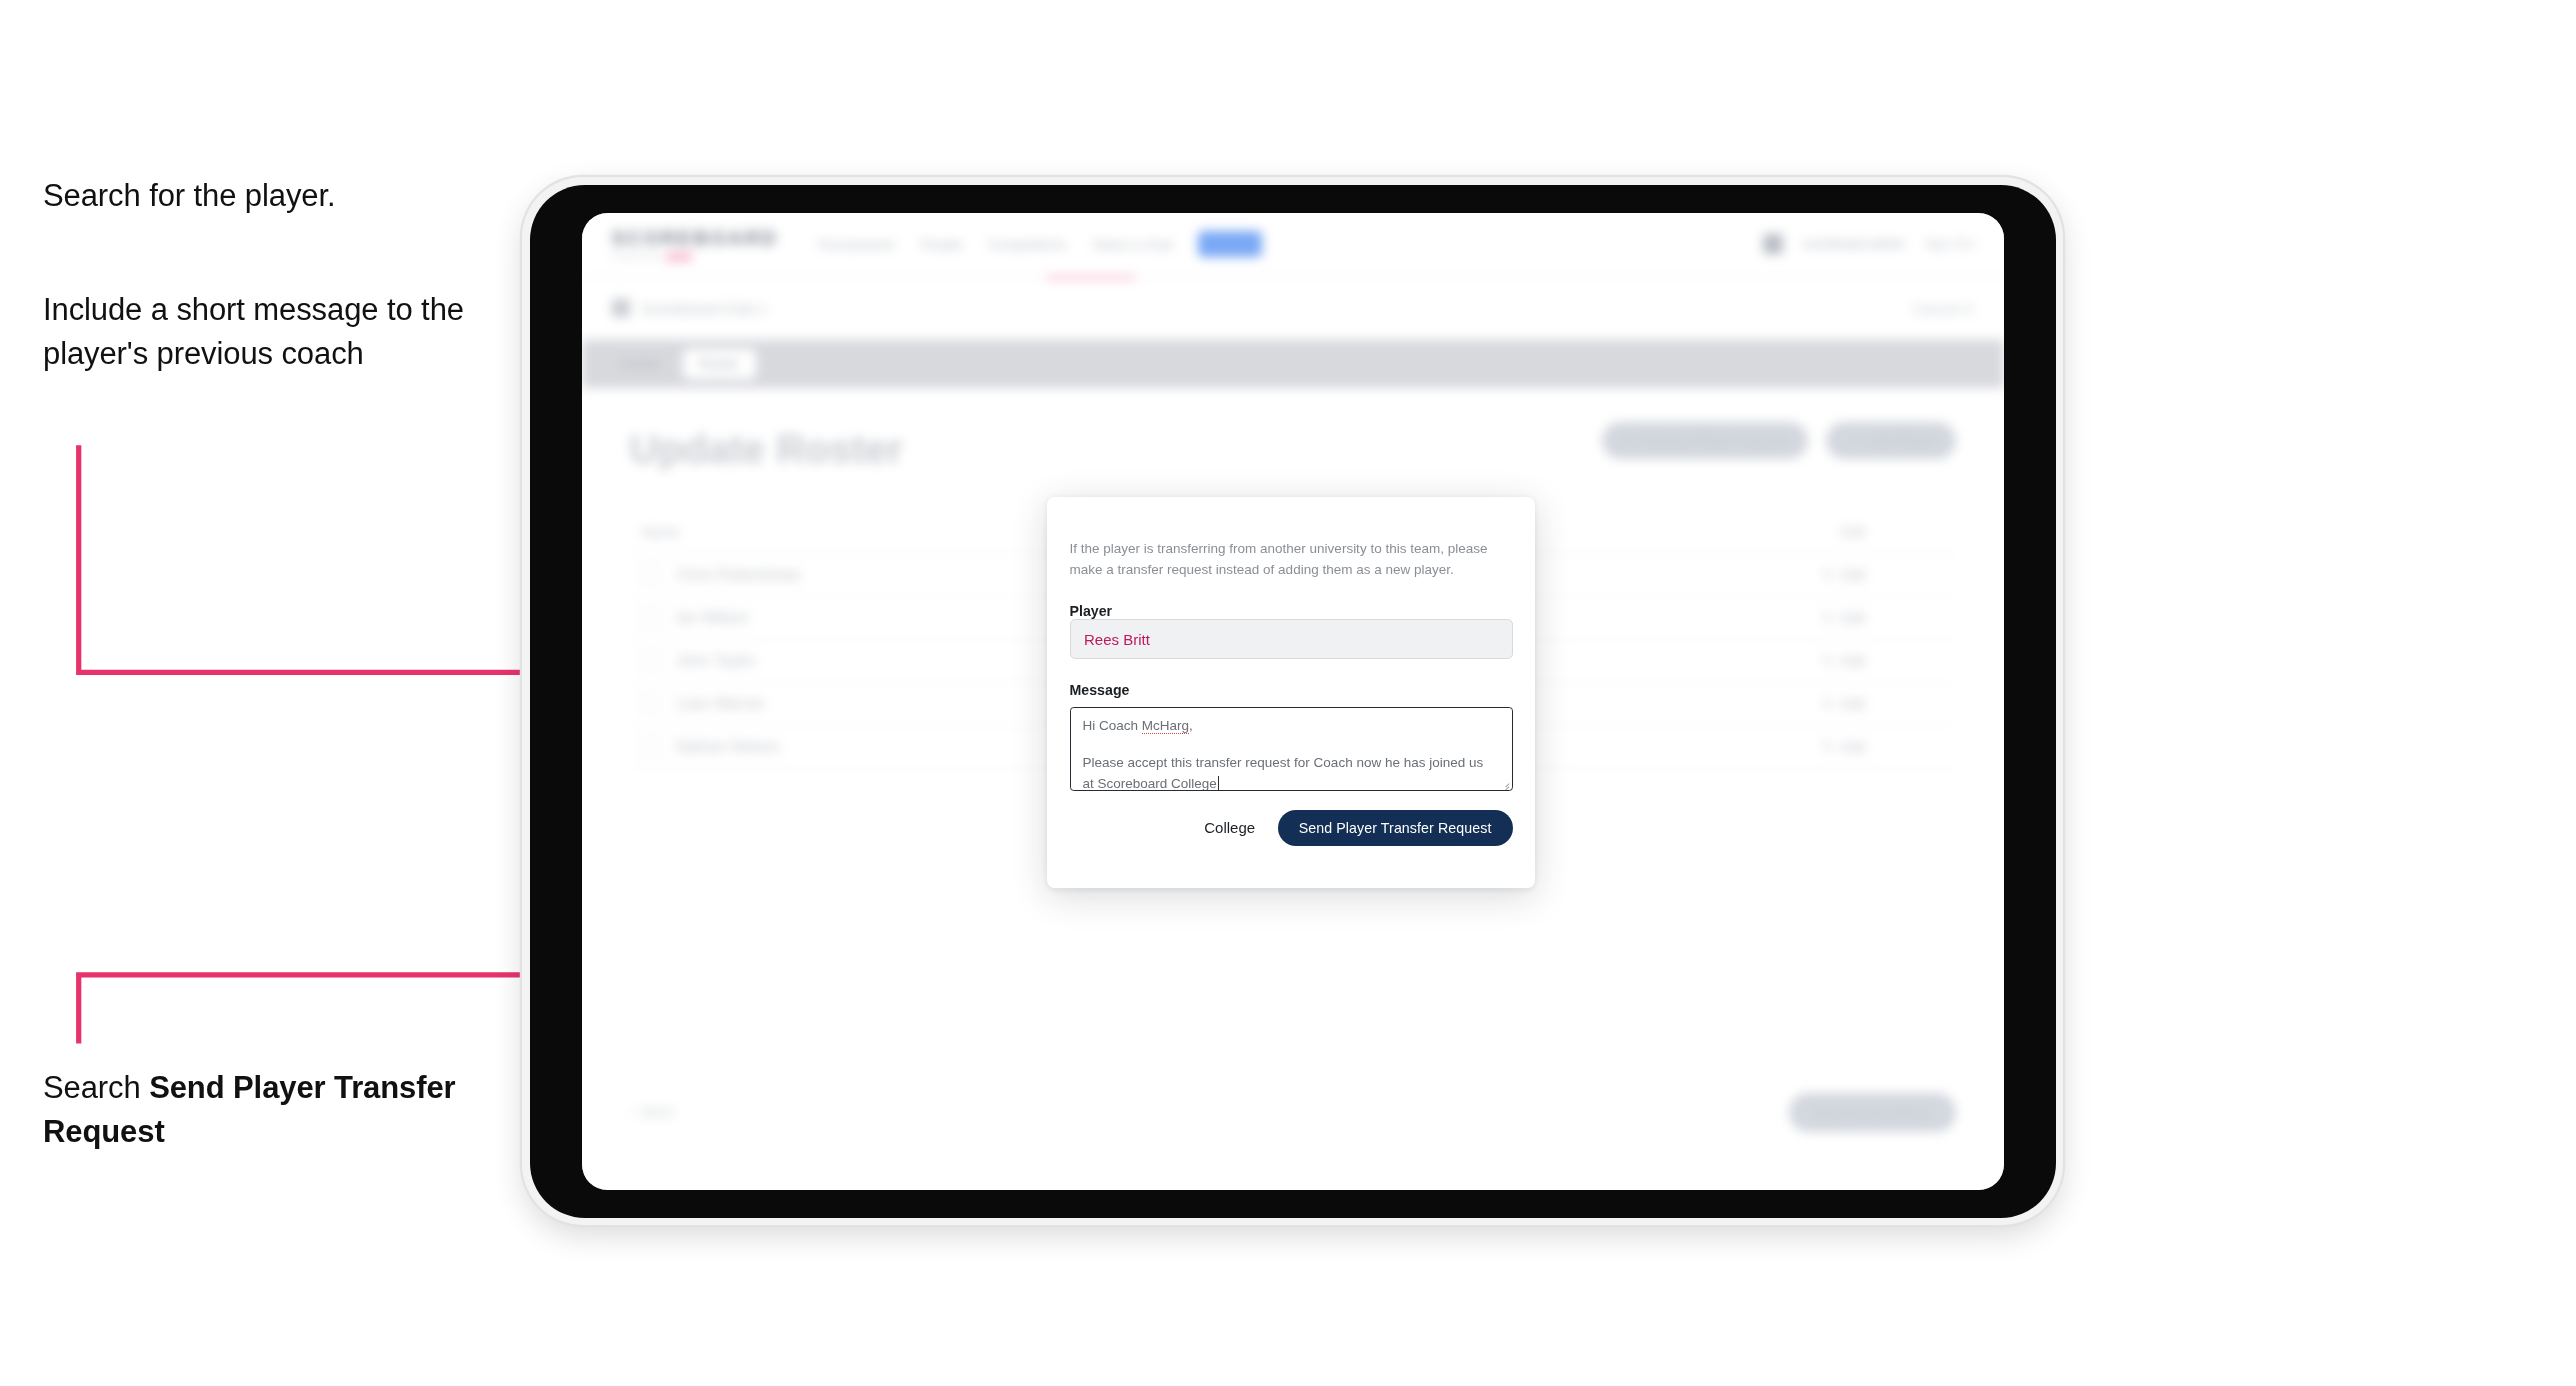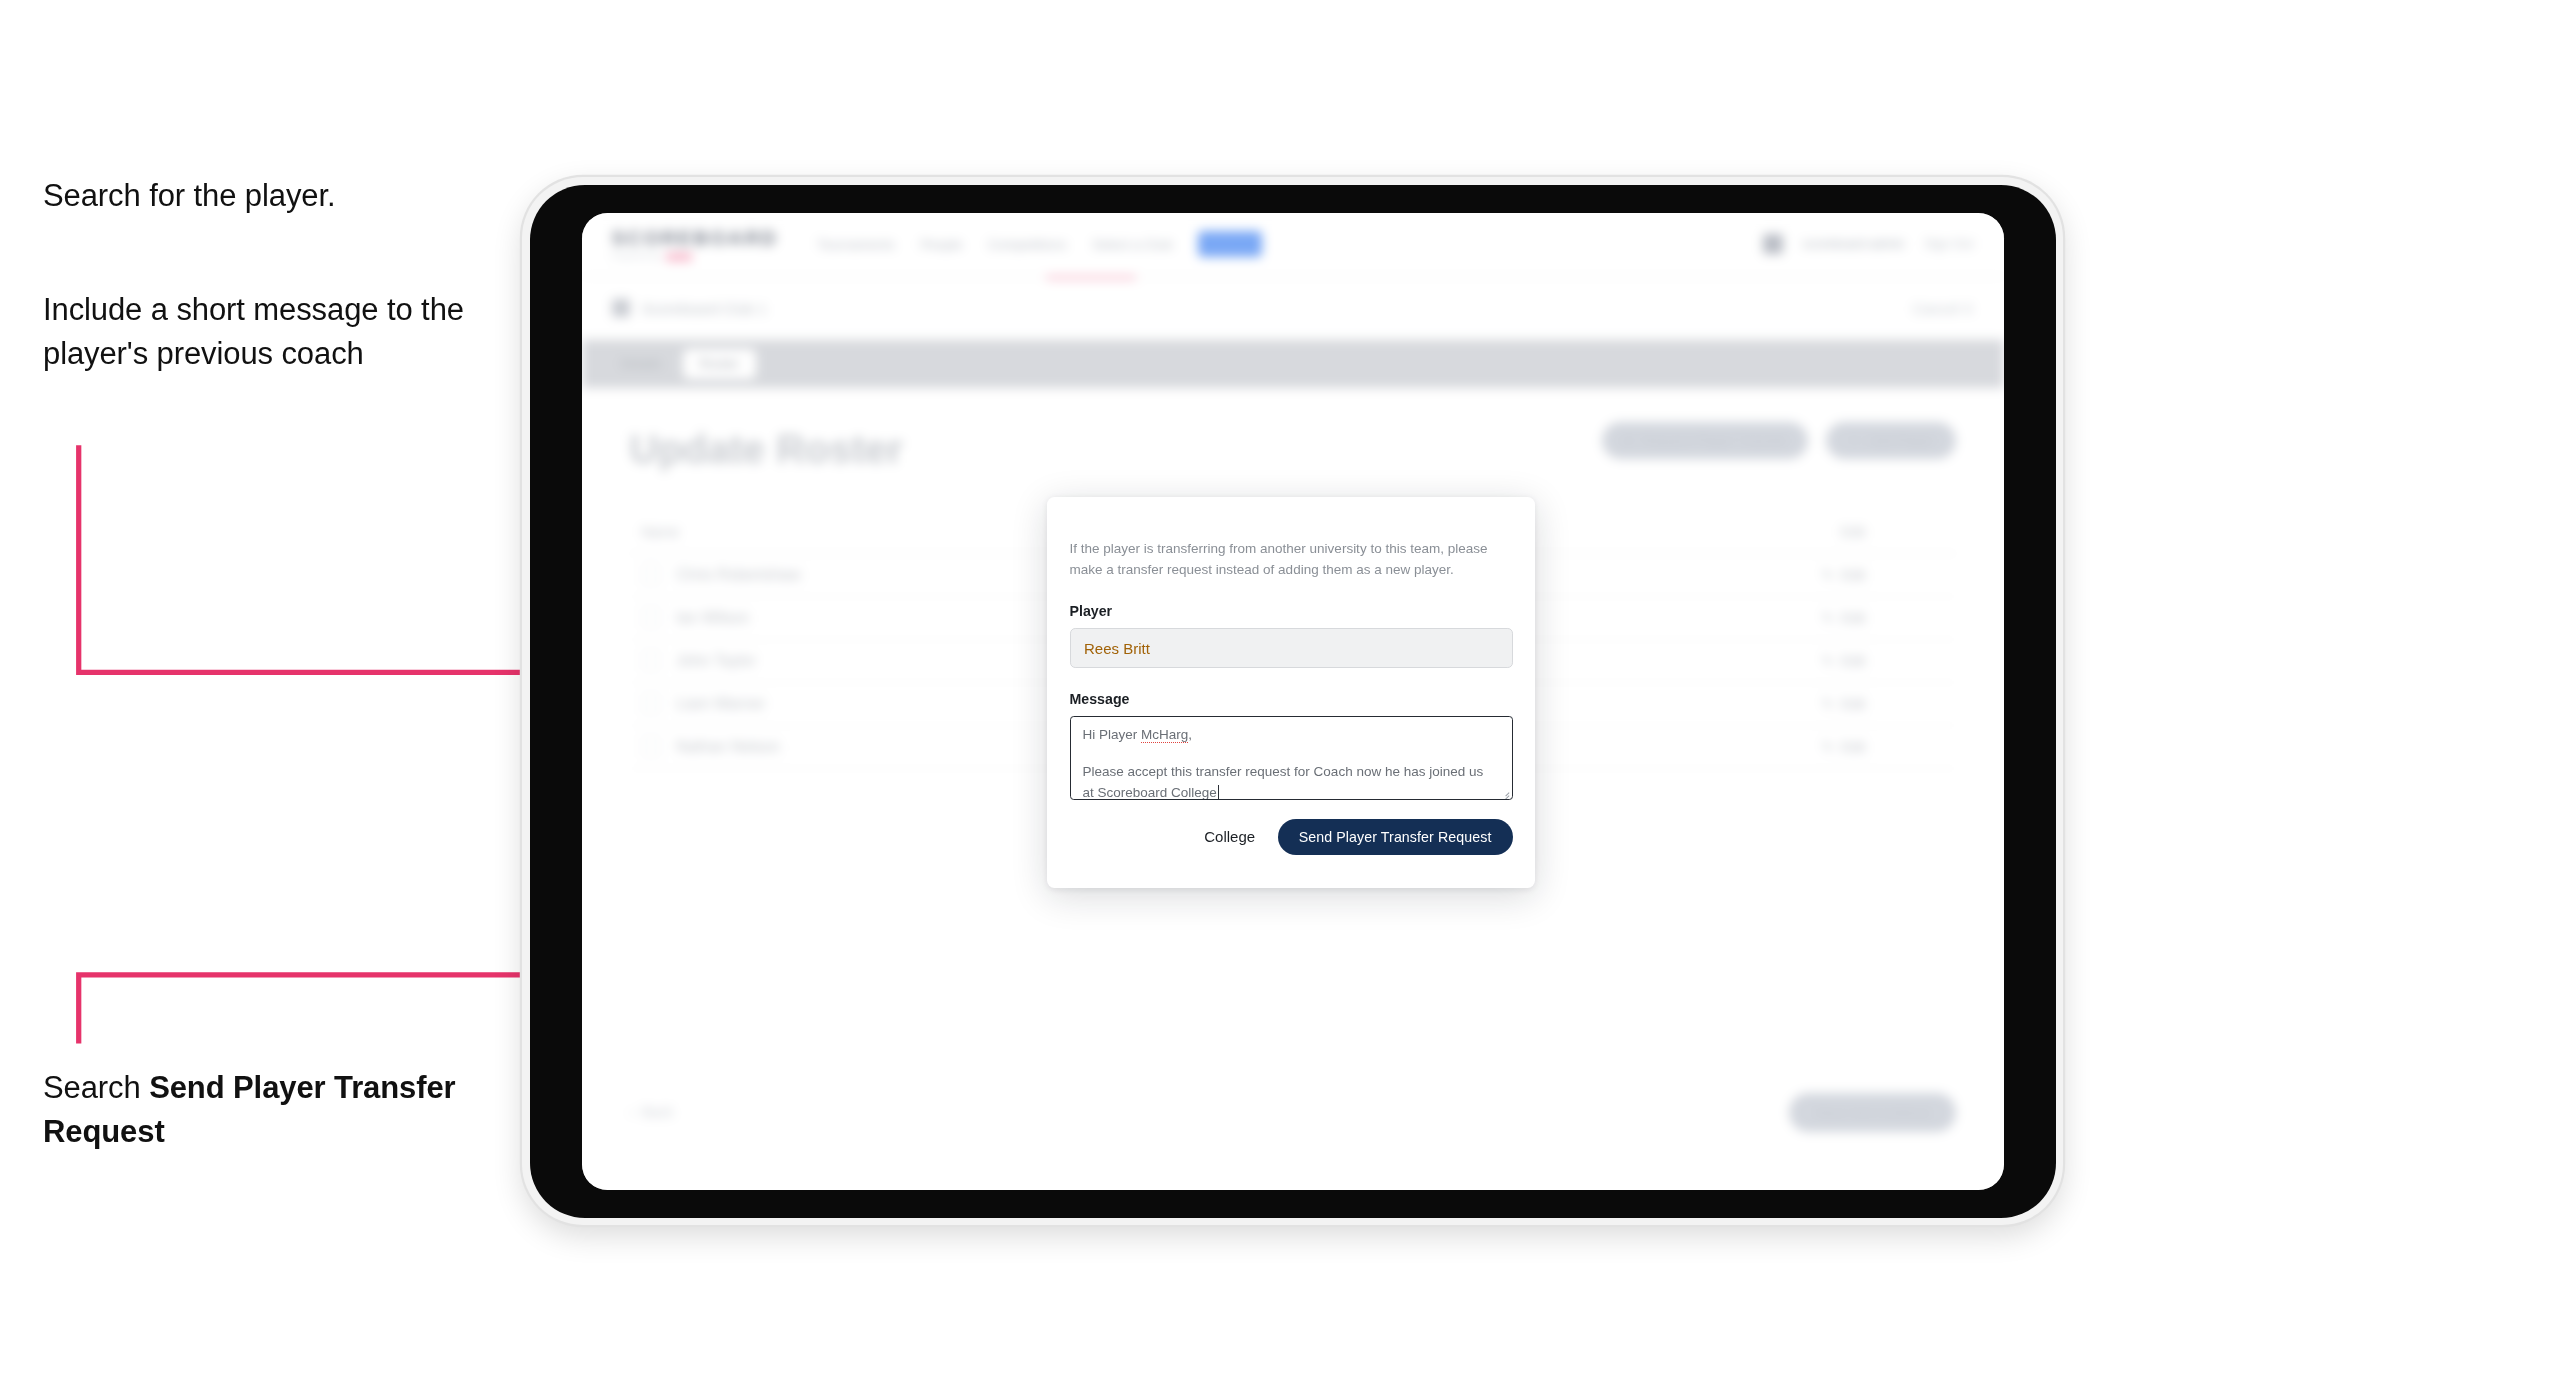--- a/index.html
+++ b/index.html
@@ -137,24 +137,24 @@
     box-shadow: 0 7.5px 36px rgba(20,25,40,0.16), 0 1.5px 6px rgba(20,25,40,0.08);
     padding: 22.5px 22.5px 0 22.5px;
   }
   .modal-head { display: flex; align-items: flex-start; justify-content: space-between; padding-bottom: 10.5px; border-bottom: 1.5px solid #f1f1f1; }
   .modal-title { font-size: 17px; font-weight: 700; color: #111; letter-spacing: -0.4px; }
   .modal-close { width: 25.5px; height: 25.5px; display: flex; align-items: center; justify-content: center; cursor: pointer; margin-top: -4.5px; }
   .modal-close svg { width: 16.5px; height: 16.5px; }
   .modal-desc { margin-top: 19.5px; font-size: 13.5px; line-height: 1.55; color: #8a8f96; }
   .field-label { margin-top: 22.5px; font-size: 14.2px; font-weight: 700; color: #1b1f24; }
   .player-input {
-    margin-top: 9px; width: 100%; height: 40px;
+    width: 100%; height: 40px;
     background: #f0f1f2; border: 0.7px solid #d7d9dc; border-radius: 5.2px;
     display: flex; align-items: center; padding: 0 13.5px;
-    font-size: 15px; color: #a16207;
+    font-size: 15px; color: #be185d;
   }
   .msg-box {
     margin-top: 9px; width: 100%; height: 84px;
     background: #ffffff; border: 1.5px solid #262b33; border-radius: 3.7px;
     padding: 8.2px 12px; position: relative; overflow: hidden;
   }
   .msg-line { font-size: 13.5px; color: #6a6f76; line-height: 1.55; white-space: pre-wrap; }
   .msg-l1 { display: inline; }
   .sp-underline { border-bottom: 1.5px dotted #e0443f; }
   .msg-blank { height: 16.5px; }
@@ -314,21 +314,21 @@
 
     <div class="modal-desc">If the player is transferring from another university to this team, please make a transfer request instead of adding them as a new player.</div>
 
     <div class="field-label">Player</div>
     <div class="player-input">
       <span>Rees Britt</span>
     </div>
 
     <div class="field-label">Message</div>
     <div class="msg-box">
-      <div class="msg-line"><span class="msg-l1">Hi Player </span><span class="msg-l1 sp-underline">McHarg</span><span class="msg-l1">,</span></div>
+      <div class="msg-line"><span class="msg-l1">Hi Coach </span><span class="msg-l1 sp-underline">McHarg</span><span class="msg-l1">,</span></div>
       <div class="msg-blank"></div>
       <div class="msg-line">Please accept this transfer request for Coach now he has joined us</div>
       <div class="msg-line"><span>at Scoreboard College</span><span class="caret"></span></div>
       <div class="resize-grip">
         <i style="top:6.7px;width:8.2px;"></i>
           <i style="top:3.7px;width:5.2px;"></i>
       </div>
     </div>
 
     <div class="modal-actions">

